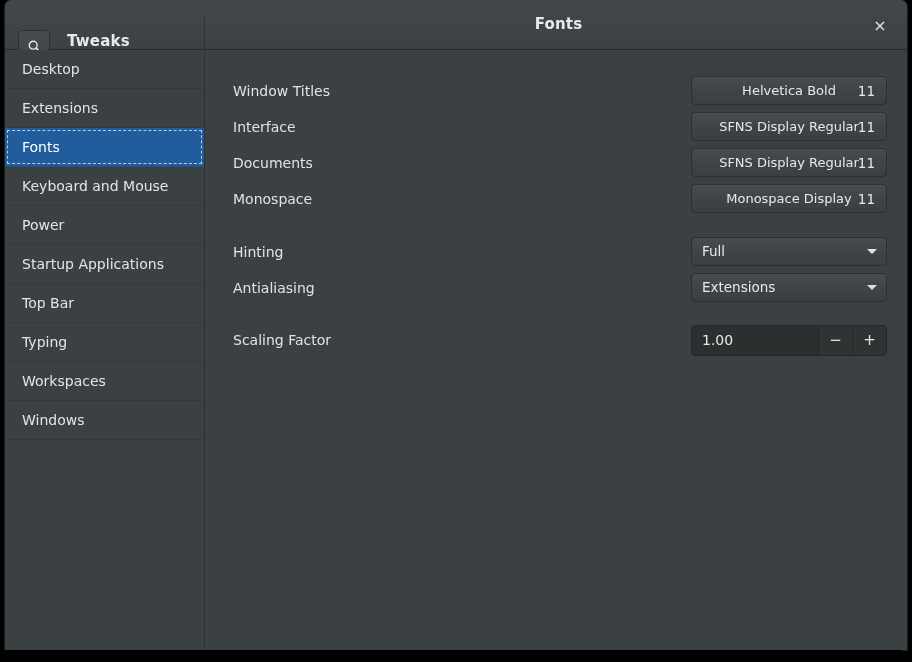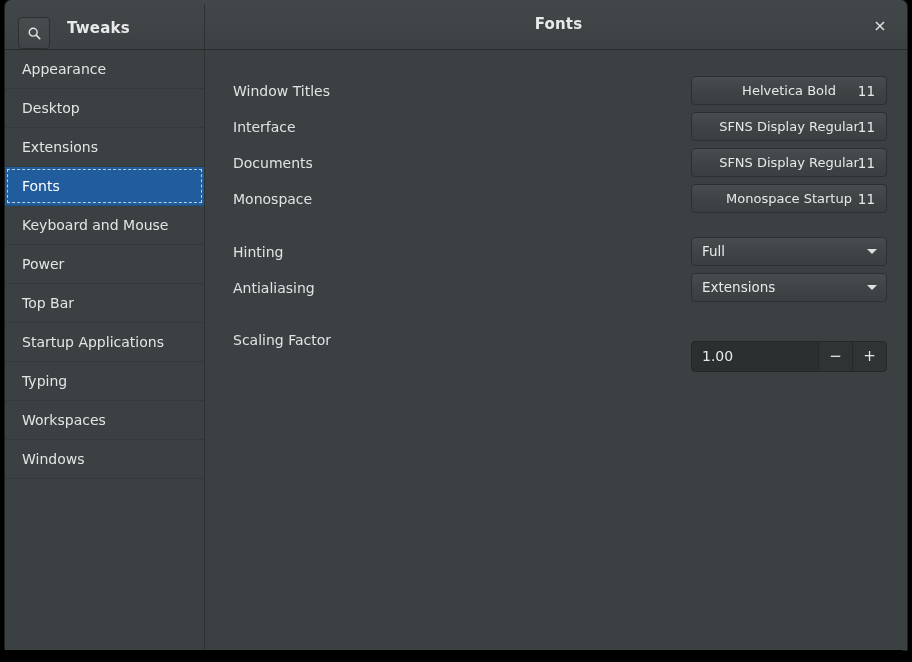--- a/index.html
+++ b/index.html
@@ -31,21 +31,21 @@
     width: 902px;
     height: 50px;
     background: linear-gradient(to bottom, #424849 0%, #3c4243 100%);
     border-radius: 7px 7px 0 0;
     border-bottom: 1px solid #262b2c;
     box-sizing: border-box;
   }
 
   #hb-left {
     position: absolute;
-    left: 0; top: 4px;
+    left: 0; top: 17px;
     width: 200px;
     height: 49px;
     border-right: 1px solid #2c3132;
     box-sizing: border-box;
   }
 
   .search-button {
     position: absolute;
     left: 13px;
     top: 13px;
@@ -224,21 +224,21 @@
     width: 0; height: 0;
     border-left: 5px solid transparent;
     border-right: 5px solid transparent;
     border-top: 5px solid #dde1e1;
   }
 
   
   .spin {
     position: absolute;
     right: 20px;
-    top: 16px;
+    top: 0;
     width: 196px;
     height: 31px;
     border-radius: 4px;
     border: 1px solid #232828;
     background: #2a2f30;
     box-sizing: border-box;
     overflow: hidden;
     display: flex;
   }
   .spin .spin-value {
@@ -288,42 +288,39 @@
       <div id="app-title">Tweaks</div>
     </div>
 
     <div id="page-title">Fonts</div>
 
     <div id="close-button">×</div>
   </div>
 
   <div id="sidebar">
     <div class="sidebar-row">
-      <span>Appearance</span>
-    </div>
-    <div class="sidebar-row">
       <span>Desktop</span>
     </div>
     <div class="sidebar-row">
       <span>Extensions</span>
     </div>
     <div class="sidebar-row selected">
       <span>Fonts</span>
     </div>
     <div class="sidebar-row">
       <span>Keyboard and Mouse</span>
     </div>
     <div class="sidebar-row">
       <span>Power</span>
     </div>
     <div class="sidebar-row">
+      <span>Startup Applications</span>
+    </div>
+    <div class="sidebar-row">
       <span>Top Bar</span>
-    </div>
-    <div class="sidebar-row">
-      <span>Startup Applications</span>
     </div>
     <div class="sidebar-row">
       <span>Typing</span>
     </div>
     <div class="sidebar-row">
       <span>Workspaces</span>
     </div>
     <div class="sidebar-row">
       <span>Windows</span>
     </div>
@@ -351,21 +348,21 @@
       <div class="row-label">Documents</div>
       <div class="font-button">
         <span class="fb-name">SFNS Display Regular</span>
         <span class="fb-size">11</span>
       </div>
     </div>
 
     <div class="row" style="top:134px;">
       <div class="row-label">Monospace</div>
       <div class="font-button">
-        <span class="fb-name">Monospace Startup</span>
+        <span class="fb-name">Monospace Display</span>
         <span class="fb-size">11</span>
       </div>
     </div>
 
     <div class="row" style="top:187px;">
       <div class="row-label">Hinting</div>
       <div class="combo">
         <span class="combo-value">Full</span>
         <span class="combo-arrow"></span>
       </div>

